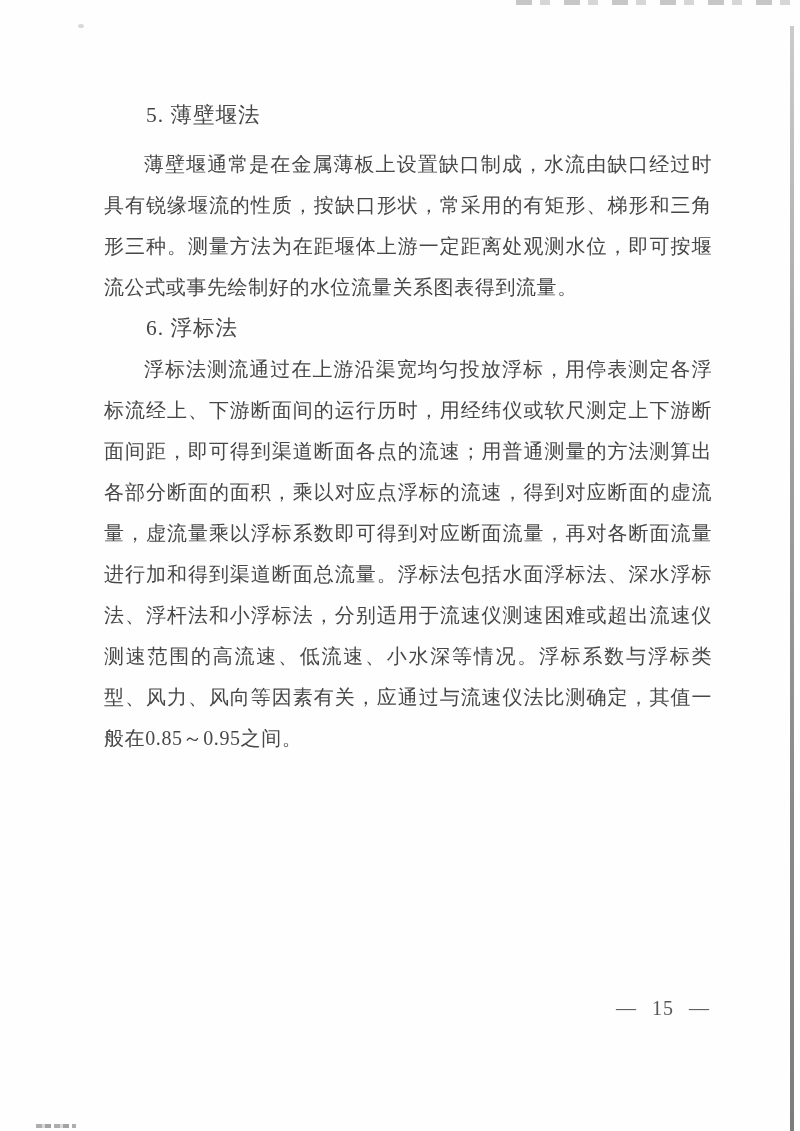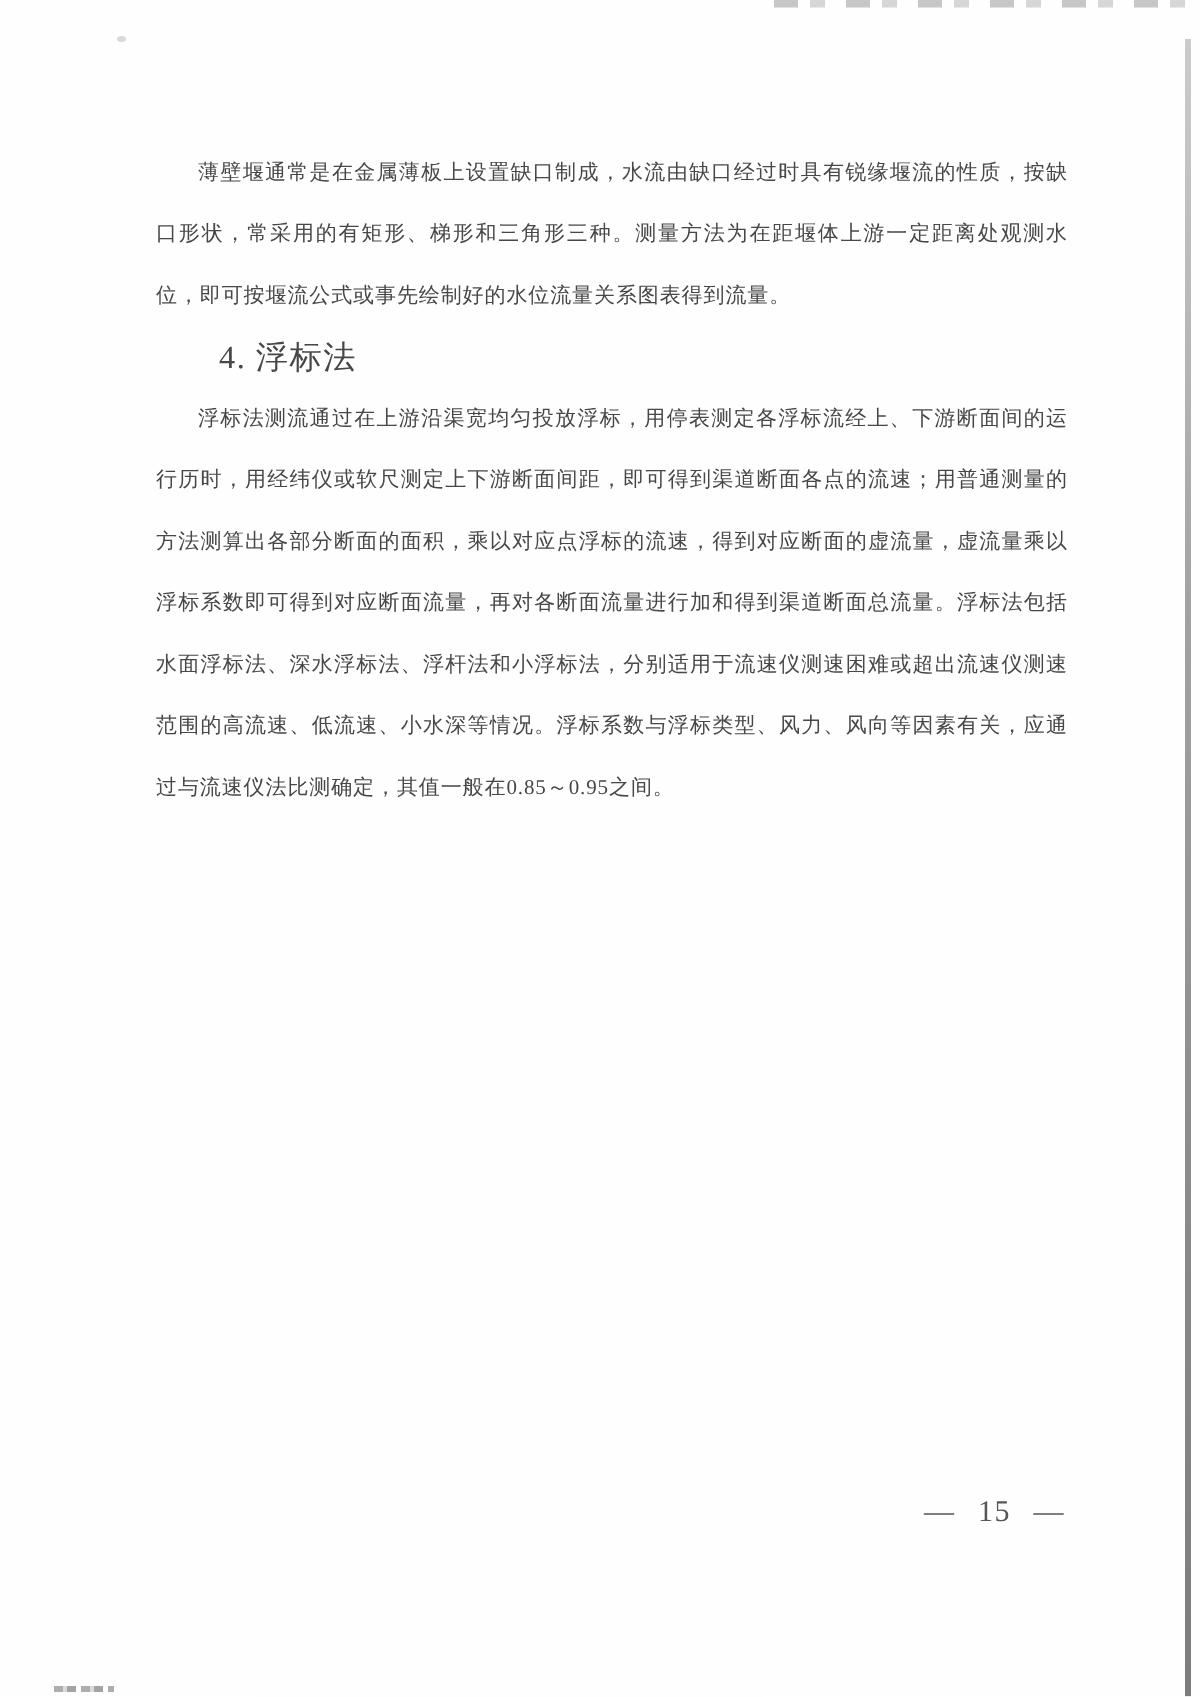--- a/index.html
+++ b/index.html
@@ -58,21 +58,21 @@
   .heading {
     font-size: 21.5px;
     line-height: 41px;
     font-weight: normal;
     padding-left: 42px;
     letter-spacing: 1px;
   }
   .heading.h5 { margin-bottom: 8px; }
   .heading.h6 { margin-bottom: 0; }
   .para {
-    font-size: 14px;
+    font-size: 20px;
     line-height: 41px;
     text-align: justify;
     text-indent: 2em;
     letter-spacing: 0.6px;
   }
 
   .page-num {
     position: absolute;
     left: 608px;
     top: 997px;
@@ -90,25 +90,26 @@
 <body>
 
 <div class="scan-page">
 
   <div class="artifact-top"></div>
   <div class="artifact-right"></div>
   <div class="artifact-speck"></div>
   <div class="artifact-bottom-left"></div>
 
   <div class="content">
+    <h2 class="heading h5">5. 薄壁堰法</h2>
 
     <p class="para">薄壁堰通常是在金属薄板上设置缺口制成，水流由缺口经过时具有锐缘堰流的性质，按缺口形状，常采用的有矩形、梯形和三角形三种。测量方法为在距堰体上游一定距离处观测水位，即可按堰流公式或事先绘制好的水位流量关系图表得到流量。</p>
 
 
-    <h2 class="heading h6">4. 浮标法</h2>
+    <h2 class="heading h6">6. 浮标法</h2>
 
     <p class="para">浮标法测流通过在上游沿渠宽均匀投放浮标，用停表测定各浮标流经上、下游断面间的运行历时，用经纬仪或软尺测定上下游断面间距，即可得到渠道断面各点的流速；用普通测量的方法测算出各部分断面的面积，乘以对应点浮标的流速，得到对应断面的虚流量，虚流量乘以浮标系数即可得到对应断面流量，再对各断面流量进行加和得到渠道断面总流量。浮标法包括水面浮标法、深水浮标法、浮杆法和小浮标法，分别适用于流速仪测速困难或超出流速仪测速范围的高流速、低流速、小水深等情况。浮标系数与浮标类型、风力、风向等因素有关，应通过与流速仪法比测确定，其值一般在0.85～0.95之间。</p>
   </div>
 
   <div class="page-num">
     <span>—</span>
     <span>15</span>
     <span>—</span>
   </div>
 

